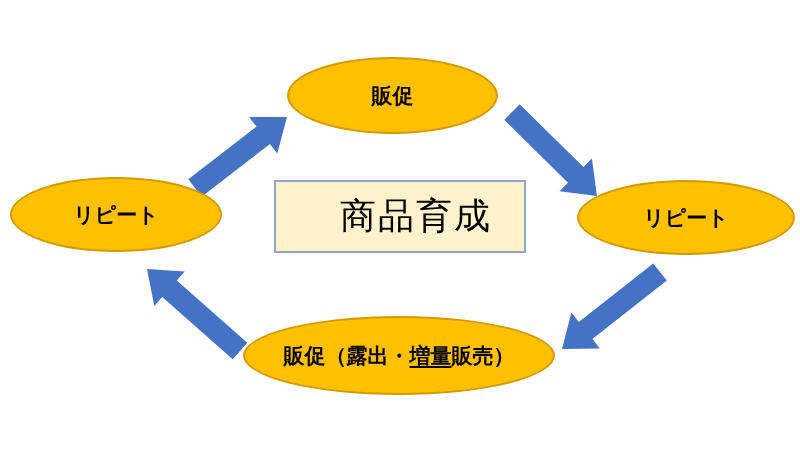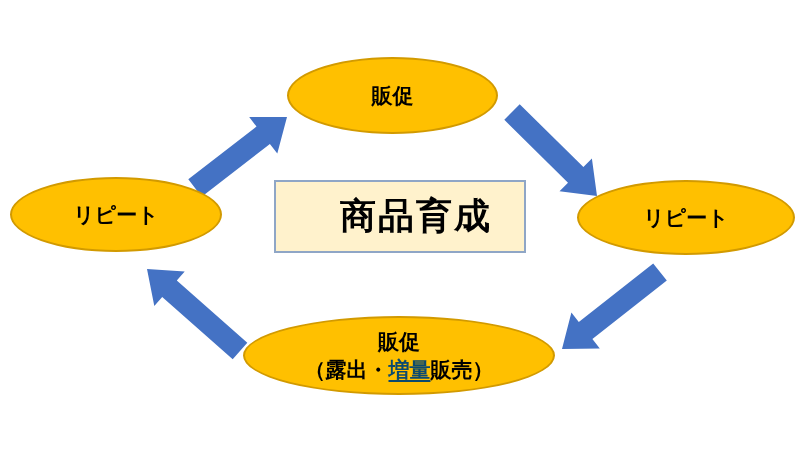--- a/index.html
+++ b/index.html
@@ -24,21 +24,21 @@
   }
   .arrow {
     fill: #4472C4;
   }
   .node {
     position: absolute;
     background: #FFC000;
     border: 2.5px solid #D29A00;
     border-radius: 50%;
     display: flex;
-    flex-direction: column;
+    flex-direction: row;
     align-items: center;
     justify-content: center;
     text-align: center;
     color: #000000;
     font-weight: 700;
     font-size: 21px;
     line-height: 1.3;
     box-sizing: border-box;
   }
   .node-top    { left: 287px; top: 57px;  width: 211px; height: 77px; }
@@ -53,28 +53,28 @@
     height: 73px;
     background: #FFF2CC;
     border: 2px solid #8FA6C6;
     display: flex;
     align-items: center;
     justify-content: center;
     box-sizing: border-box;
   }
   .center-title {
     font-size: 36px;
-    font-weight: 700;
+    font-weight: 400;
     color: #000000;
     letter-spacing: 2px;
     white-space: nowrap;
     margin-left: 32px;
   }
   .highlight {
-    color: #0c4a6e;
+    color: #000000;
     text-decoration: underline;
     text-underline-offset: 3px;
   }
   .node-line { white-space: nowrap; }
 </style>
 </head>
 <body>
 
 <div class="stage">
 

